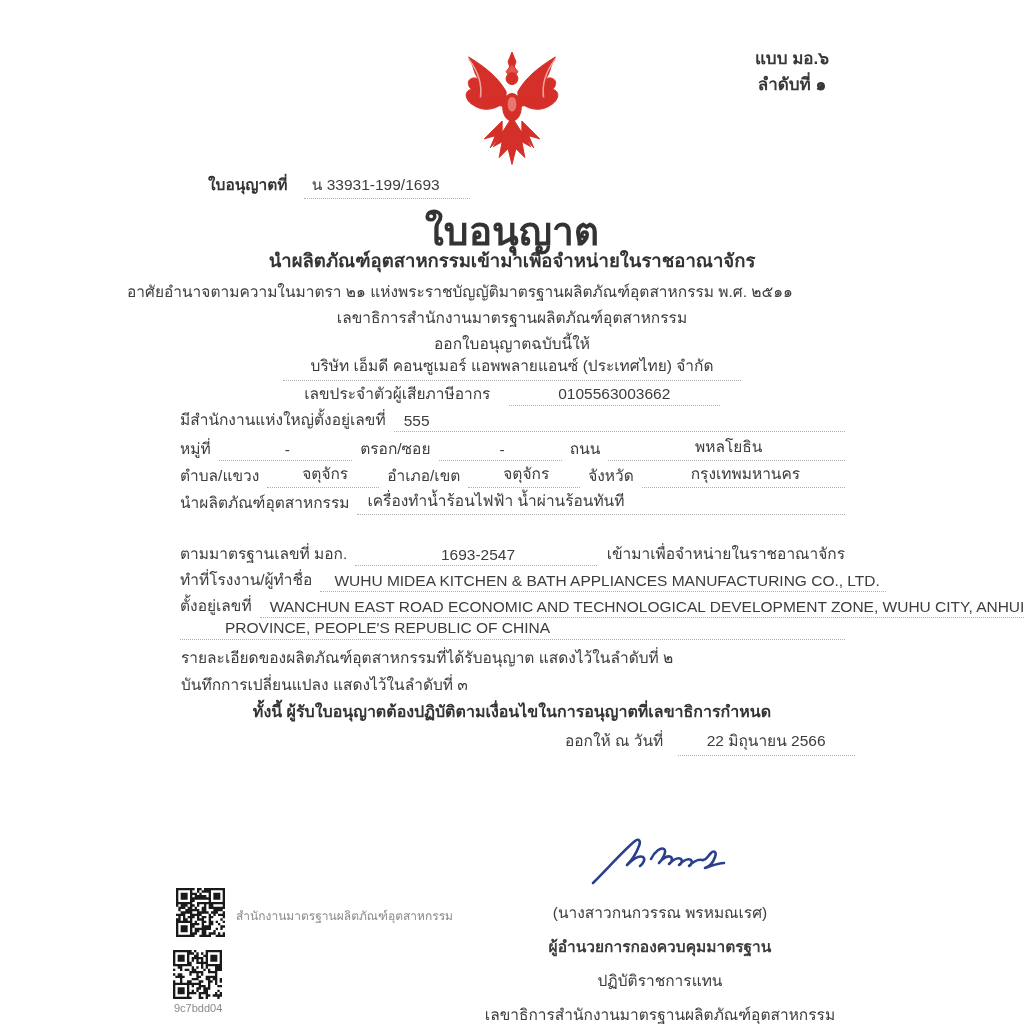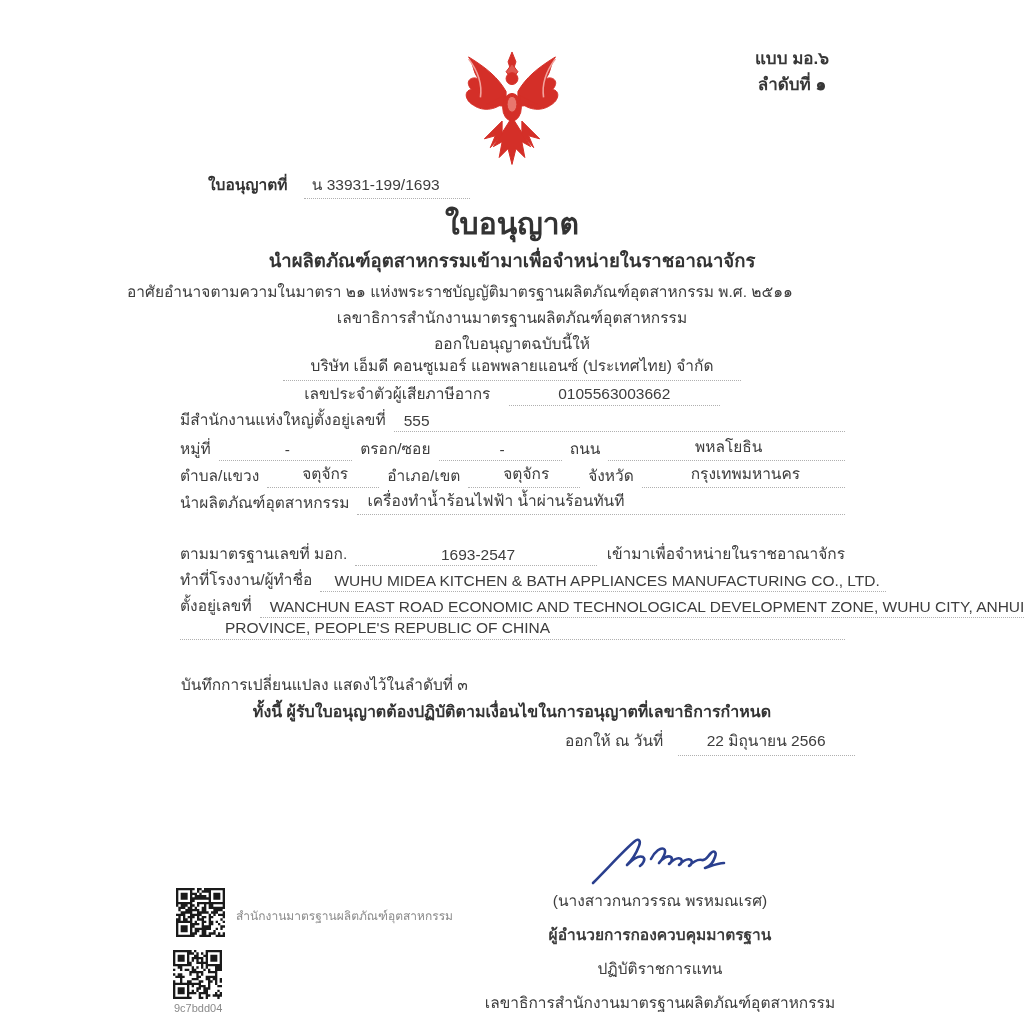--- a/index.html
+++ b/index.html
@@ -9,21 +9,21 @@
   .line{font-size:15.5px;white-space:nowrap;}
   .center{text-align:center;}
   .bold{font-weight:700;color:#333;}
   .dotted{border-bottom:1.5px dotted #b0b0b0;}
   .flexrow{display:flex;align-items:flex-end;}
   .fld{display:flex;align-items:flex-end;}
   .fld .lbl{flex:0 0 auto;padding-right:8px;}
   .fill{flex:1 1 auto;border-bottom:1.5px dotted #b0b0b0;padding:0 6px 1px 10px;}
   .fillc{text-align:center;}
   .formcode{font-size:17px;font-weight:600;color:#373737;text-align:center;line-height:26px;}
-  .title{font-size:30px;font-weight:600;color:#333;}
+  .title{font-size:39px;font-weight:600;color:#333;}
   .subtitle{font-size:18.5px;font-weight:700;color:#333;}
   .smallgray{font-size:12px;color:#8a8a8a;}
   .qr{image-rendering:pixelated;}
   svg{display:block;}
 </style>
 </head>
 <body>
 
 <div id="page">
 
@@ -121,39 +121,40 @@
     <span class="fill" style="padding-left:14px;">WUHU MIDEA KITCHEN &amp; BATH APPLIANCES MANUFACTURING CO., LTD.</span>
   </div>
 
   <div class="abs fld line" style="top:593px;left:180px;width:665px;">
     <span class="lbl">ตั้งอยู่เลขที่</span>
     <span class="fill">WANCHUN EAST ROAD ECONOMIC AND TECHNOLOGICAL DEVELOPMENT ZONE, WUHU CITY, ANHUI</span>
   </div>
 
   <div class="abs line dotted" style="top:602px;left:180px;width:665px;padding:17px 0 2px 45px;box-sizing:border-box;">PROVINCE,  PEOPLE'S REPUBLIC OF CHINA</div>
 
+  <div class="abs line" style="top:645px;left:181px;">รายละเอียดของผลิตภัณฑ์อุตสาหกรรมที่ได้รับอนุญาต แสดงไว้ในลำดับที่ ๒</div>
   <div class="abs line" style="top:672px;left:181px;">บันทึกการเปลี่ยนแปลง แสดงไว้ในลำดับที่ ๓</div>
   <div class="abs center line bold" style="top:699px;left:0;width:1024px;font-size:16px;">ทั้งนี้ ผู้รับใบอนุญาตต้องปฏิบัติตามเงื่อนไขในการอนุญาตที่เลขาธิการกำหนด</div>
 
   <div class="abs line" style="top:728px;left:565px;">
     <span>ออกให้ ณ วันที่</span>
     <span class="dotted" style="display:inline-block;min-width:165px;text-align:center;margin-left:10px;padding:0 6px 2px 6px;">22 มิถุนายน 2566</span>
   </div>
 
   <div class="abs" style="top:833px;left:585px;width:160px;height:55px;">
     <svg viewBox="0 0 160 55" width="160" height="55">
       <g fill="none" stroke="#2a3f8e" stroke-width="2.6" stroke-linecap="round" stroke-linejoin="round">
         <path d="M8 50 C24 34 40 16 50 8 C54 5 56 8 54 13 C51 21 46 28 42 32 C48 26 54 22 58 24 C61 26 58 31 55 33"></path>
         <path d="M66 26 C70 18 76 14 79 16 C82 18 78 26 74 30 C78 25 83 22 86 24 C88 26 86 30 84 31 C88 27 93 24 96 26 C98 28 96 31 94 32 C98 28 103 25 106 27 C108 29 106 32 104 33 C108 29 113 26 117 27 C121 28 122 24 126 20 C129 17 132 19 130 24 C128 30 124 34 120 35 C126 33 133 30 139 30"></path>
       </g>
     </svg>
   </div>
 
   <div class="abs center" style="top:888px;left:460px;width:400px;">
-    <div class="line" style="margin-bottom:9px;">(นางสาวกนกวรรณ พรหมณเรศ)</div>
+    <div class="line" style="margin-bottom:9px;margin-top:12px;">(นางสาวกนกวรรณ พรหมณเรศ)</div>
     <div class="line" style="margin-bottom:9px;font-weight:bold;">ผู้อำนวยการกองควบคุมมาตรฐาน</div>
     <div class="line" style="margin-bottom:9px;">ปฏิบัติราชการแทน</div>
     <div class="line">เลขาธิการสำนักงานมาตรฐานผลิตภัณฑ์อุตสาหกรรม</div>
   </div>
 
   <div class="abs qr" style="top:888px;left:176px;width:49px;height:49px;">
       <svg viewBox="0 0 21 21" width="49" height="49">
         <path d="M7 0h1v1h-1zM9 0h1v1h-1zM10 0h1v1h-1zM12 0h1v1h-1zM13 0h1v1h-1zM9 1h1v1h-1zM11 1h1v1h-1zM12 1h1v1h-1zM13 1h1v1h-1zM7 2h1v1h-1zM8 2h1v1h-1zM10 2h1v1h-1zM8 3h1v1h-1zM9 3h1v1h-1zM10 3h1v1h-1zM11 3h1v1h-1zM12 3h1v1h-1zM7 4h1v1h-1zM8 4h1v1h-1zM9 4h1v1h-1zM10 4h1v1h-1zM11 4h1v1h-1zM12 4h1v1h-1zM13 4h1v1h-1zM7 5h1v1h-1zM9 6h1v1h-1zM10 6h1v1h-1zM11 6h1v1h-1zM12 6h1v1h-1zM13 6h1v1h-1zM0 7h1v1h-1zM2 7h1v1h-1zM3 7h1v1h-1zM4 7h1v1h-1zM6 7h1v1h-1zM7 7h1v1h-1zM9 7h1v1h-1zM12 7h1v1h-1zM14 7h1v1h-1zM15 7h1v1h-1zM20 7h1v1h-1zM1 8h1v1h-1zM2 8h1v1h-1zM3 8h1v1h-1zM5 8h1v1h-1zM6 8h1v1h-1zM8 8h1v1h-1zM11 8h1v1h-1zM12 8h1v1h-1zM14 8h1v1h-1zM15 8h1v1h-1zM16 8h1v1h-1zM17 8h1v1h-1zM18 8h1v1h-1zM19 8h1v1h-1zM20 8h1v1h-1zM1 9h1v1h-1zM4 9h1v1h-1zM5 9h1v1h-1zM6 9h1v1h-1zM7 9h1v1h-1zM8 9h1v1h-1zM9 9h1v1h-1zM11 9h1v1h-1zM12 9h1v1h-1zM16 9h1v1h-1zM17 9h1v1h-1zM18 9h1v1h-1zM19 9h1v1h-1zM2 10h1v1h-1zM3 10h1v1h-1zM4 10h1v1h-1zM5 10h1v1h-1zM6 10h1v1h-1zM9 10h1v1h-1zM10 10h1v1h-1zM11 10h1v1h-1zM12 10h1v1h-1zM13 10h1v1h-1zM15 10h1v1h-1zM16 10h1v1h-1zM17 10h1v1h-1zM20 10h1v1h-1zM0 11h1v1h-1zM1 11h1v1h-1zM2 11h1v1h-1zM3 11h1v1h-1zM6 11h1v1h-1zM7 11h1v1h-1zM8 11h1v1h-1zM9 11h1v1h-1zM10 11h1v1h-1zM14 11h1v1h-1zM16 11h1v1h-1zM18 11h1v1h-1zM19 11h1v1h-1zM20 11h1v1h-1zM1 12h1v1h-1zM3 12h1v1h-1zM5 12h1v1h-1zM6 12h1v1h-1zM7 12h1v1h-1zM9 12h1v1h-1zM11 12h1v1h-1zM12 12h1v1h-1zM14 12h1v1h-1zM15 12h1v1h-1zM20 12h1v1h-1zM0 13h1v1h-1zM1 13h1v1h-1zM3 13h1v1h-1zM4 13h1v1h-1zM6 13h1v1h-1zM9 13h1v1h-1zM10 13h1v1h-1zM11 13h1v1h-1zM14 13h1v1h-1zM19 13h1v1h-1zM8 14h1v1h-1zM11 14h1v1h-1zM12 14h1v1h-1zM14 14h1v1h-1zM15 14h1v1h-1zM17 14h1v1h-1zM20 14h1v1h-1zM7 15h1v1h-1zM8 15h1v1h-1zM9 15h1v1h-1zM11 15h1v1h-1zM14 15h1v1h-1zM15 15h1v1h-1zM18 15h1v1h-1zM7 16h1v1h-1zM11 16h1v1h-1zM12 16h1v1h-1zM13 16h1v1h-1zM14 16h1v1h-1zM19 16h1v1h-1zM20 16h1v1h-1zM8 17h1v1h-1zM9 17h1v1h-1zM10 17h1v1h-1zM11 17h1v1h-1zM12 17h1v1h-1zM13 17h1v1h-1zM14 17h1v1h-1zM17 17h1v1h-1zM19 17h1v1h-1zM8 18h1v1h-1zM9 18h1v1h-1zM11 18h1v1h-1zM12 18h1v1h-1zM16 18h1v1h-1zM7 19h1v1h-1zM8 19h1v1h-1zM11 19h1v1h-1zM12 19h1v1h-1zM14 19h1v1h-1zM15 19h1v1h-1zM16 19h1v1h-1zM18 19h1v1h-1zM20 19h1v1h-1zM7 20h1v1h-1zM10 20h1v1h-1zM11 20h1v1h-1zM12 20h1v1h-1zM13 20h1v1h-1zM14 20h1v1h-1zM17 20h1v1h-1zM18 20h1v1h-1zM19 20h1v1h-1zM20 20h1v1h-1zM0 0h7v7h-7zM1 1v5h5v-5zM2 2h3v3h-3zM14 0h7v7h-7zM15 1v5h5v-5zM16 2h3v3h-3zM0 14h7v7h-7zM1 15v5h5v-5zM2 16h3v3h-3z" fill="#1a1a1a" fill-rule="evenodd"></path>
       </svg>
     </div>

